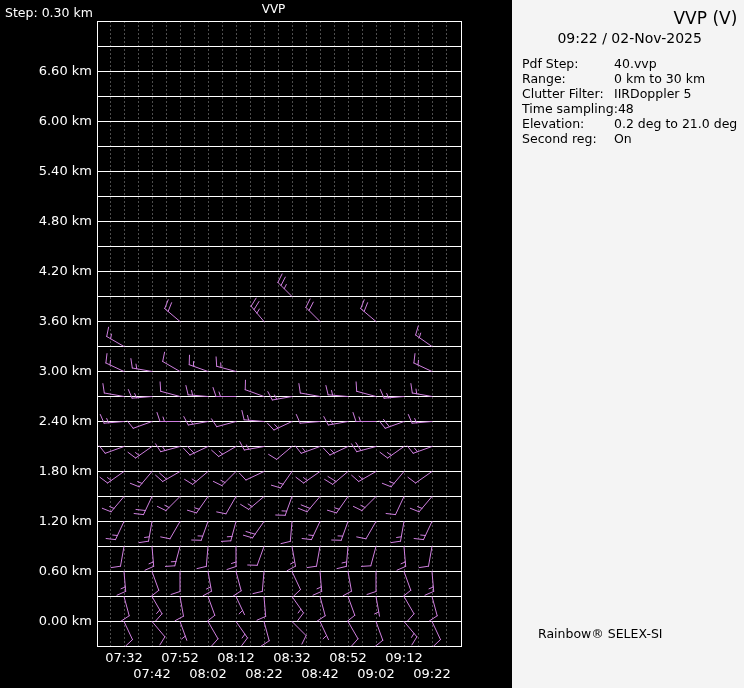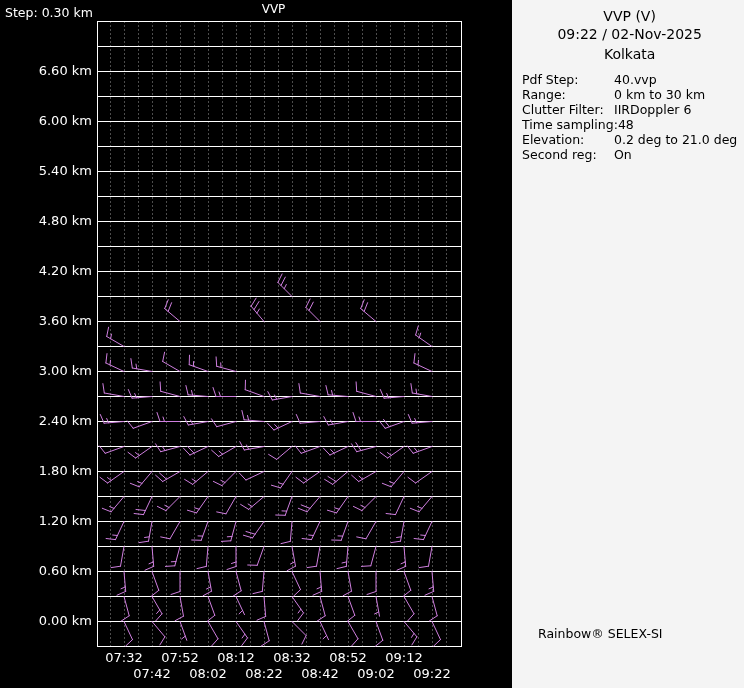--- a/index.html
+++ b/index.html
@@ -1,21 +1,21 @@
 <!DOCTYPE html>
 <html><head>
 <meta charset="utf-8">
 <style>
   html,body{margin:0;padding:0}
   body{width:744px;height:688px;overflow:hidden;background:#f4f4f4;font-family:"DejaVu Sans",sans-serif}
   .page{display:flex;width:744px;height:688px}
   .chart{position:relative;flex:0 0 512px;width:512px;height:688px;background:#000}
   svg{display:block}
   .panel{position:relative;flex:1 1 auto;background:#f4f4f4;color:#000;padding:8px 10px 0 10px}
-  .panel-title{font-size:14px;text-align:center}
+  .panel-title{font-size:17px;text-align:right}
   .panel-datetime{font-size:14px;text-align:center;margin-top:2px}
   .panel-station{font-size:14px;text-align:center;margin-top:4px}
   .kv{margin-top:10px;font-size:12.5px}
   .kv-row{display:flex;line-height:15px;white-space:nowrap}
   .kv-label{flex:0 0 92px;white-space:nowrap}
   .kv-value{white-space:nowrap}
   .brand{position:absolute;left:26px;bottom:47px;font-size:12.5px}
 </style>
 </head>
 <body>
@@ -236,33 +236,32 @@
           <path d="M348,621.5 L358,638.8 M358,638.8 L351.7,645.9"></path>
           <path d="M376,621.5 L382.8,640.3 M382.8,640.3 L375.4,646.2"></path>
           <path d="M404,621.5 L416.9,636.8 M416.9,636.8 L411.9,644.9 M414,633.4 L411.5,637.4"></path>
           <path d="M432,621.5 L440.5,639.6 M440.5,639.6 L433.6,646.1"></path>
         </g>
       </svg>
   </div>
   <aside class="panel">
     <div class="panel-title">VVP (V)</div>
     <div class="panel-datetime">09:22 / 02-Nov-2025</div>
-    <div class="panel-station">Kolkata</div>
     <div class="kv" id="kv">
         <div class="kv-row">
           <span class="kv-label">Pdf Step:</span>
           <span class="kv-value">40.vvp</span>
         </div>
         <div class="kv-row">
           <span class="kv-label">Range:</span>
           <span class="kv-value">0 km to 30 km</span>
         </div>
         <div class="kv-row">
           <span class="kv-label">Clutter Filter:</span>
-          <span class="kv-value">IIRDoppler 6</span>
+          <span class="kv-value">IIRDoppler 5</span>
         </div>
         <div class="kv-row">
           <span class="kv-label">Time sampling:</span>
           <span class="kv-value">48</span>
         </div>
         <div class="kv-row">
           <span class="kv-label">Elevation:</span>
           <span class="kv-value">0.2 deg to 21.0 deg</span>
         </div>
         <div class="kv-row">

